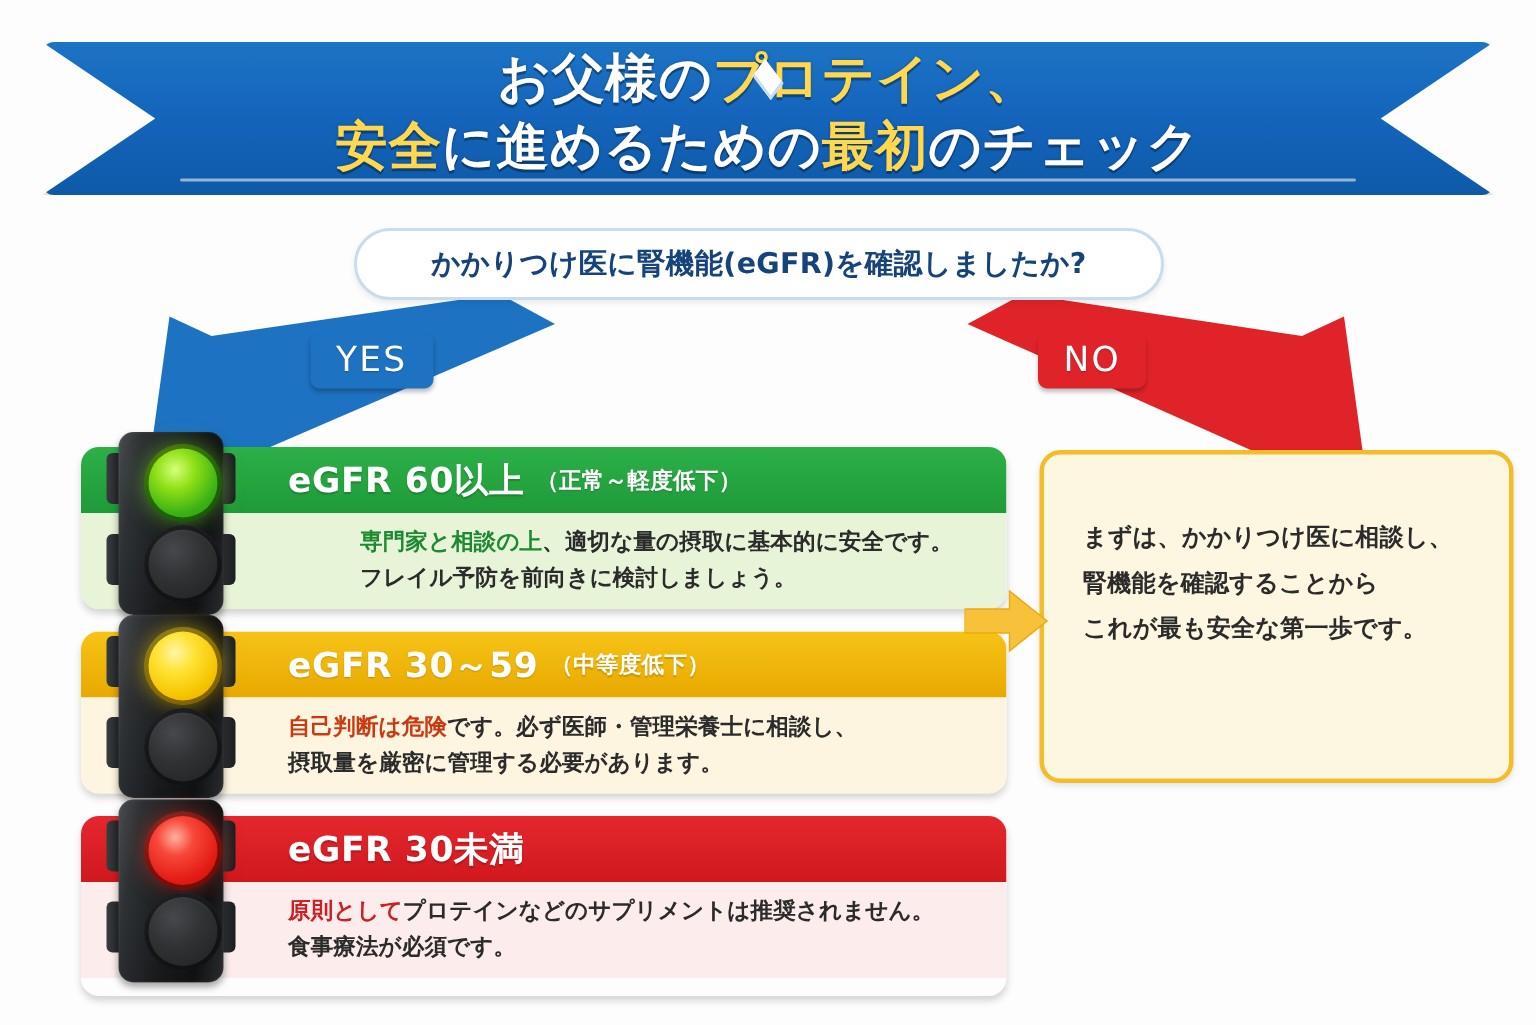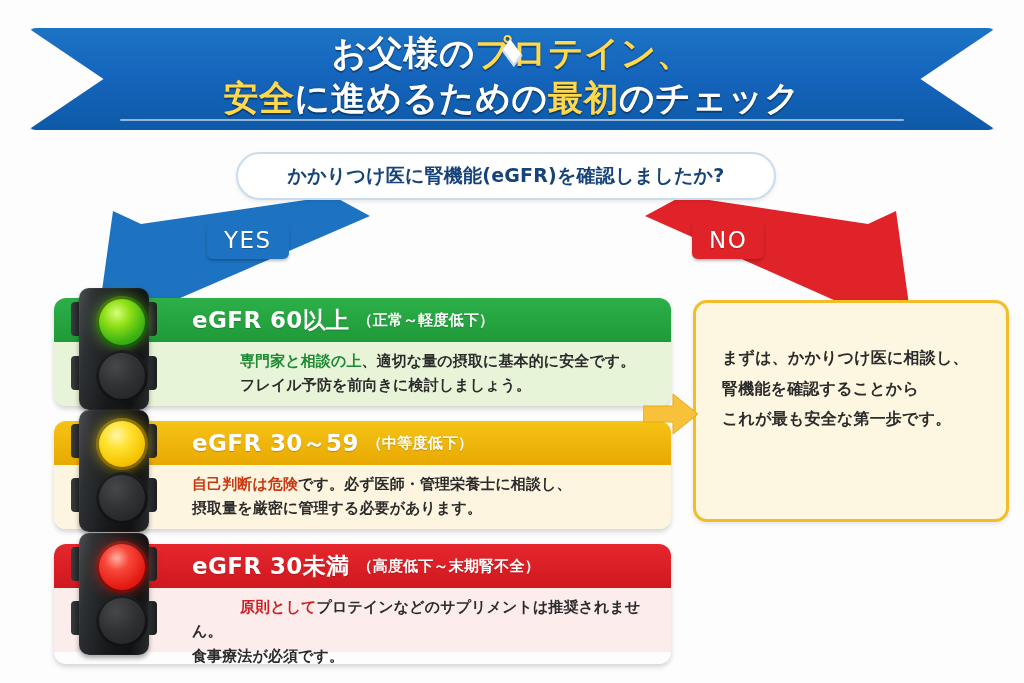--- a/index.html
+++ b/index.html
@@ -247,21 +247,21 @@
   .panel-green .hl { color: #1d8a33; }
 
   .panel-yellow .panel-head { background: linear-gradient(180deg, #f6c316 0%, #e8a900 100%); }
   .panel-yellow .panel-body { background: #fdf5e0; }
   .panel-yellow .panel-body p { color: #2b2b2b; }
   .panel-yellow .hl { color: #c93a12; }
 
   .panel-red .panel-head    { background: linear-gradient(180deg, #e5272d 0%, #d0181f 100%); }
   .panel-red .panel-body    { background: #fcecec; }
   .panel-red .panel-body p  { color: #2b2b2b; }
-  .panel-red .hl { color: #cc1f22; margin-left: 48px; }
+  .panel-red .hl { color: #cc1f22; }
 
   
   .no-box {
     position: absolute;
     left: 693px;
     top: 300px;
     width: 316px;
     height: 222px;
     background: #fdf6e0;
     border: 3px solid #f2bd28;
@@ -371,21 +371,20 @@
     </div>
     <div class="panel-body">
       <p><span class="hl">自己判断は危険</span><span>です。必ず医師・管理栄養士に相談し、</span></p>
       <p>摂取量を厳密に管理する必要があります。</p>
     </div>
   </div>
 
   <div class="panel panel-red">
     <div class="panel-head">
       <span class="ph-main">eGFR 30未満</span>
-      <span class="ph-sub">（高度低下～末期腎不全）</span>
     </div>
     <div class="panel-body">
       <p><span class="hl">原則として</span><span>プロテインなどのサプリメントは推奨されません。</span></p>
       <p>食事療法が必須です。</p>
     </div>
   </div>
 
   <div class="branch-label branch-yes">YES</div>
   <div class="branch-label branch-no">NO</div>
 

